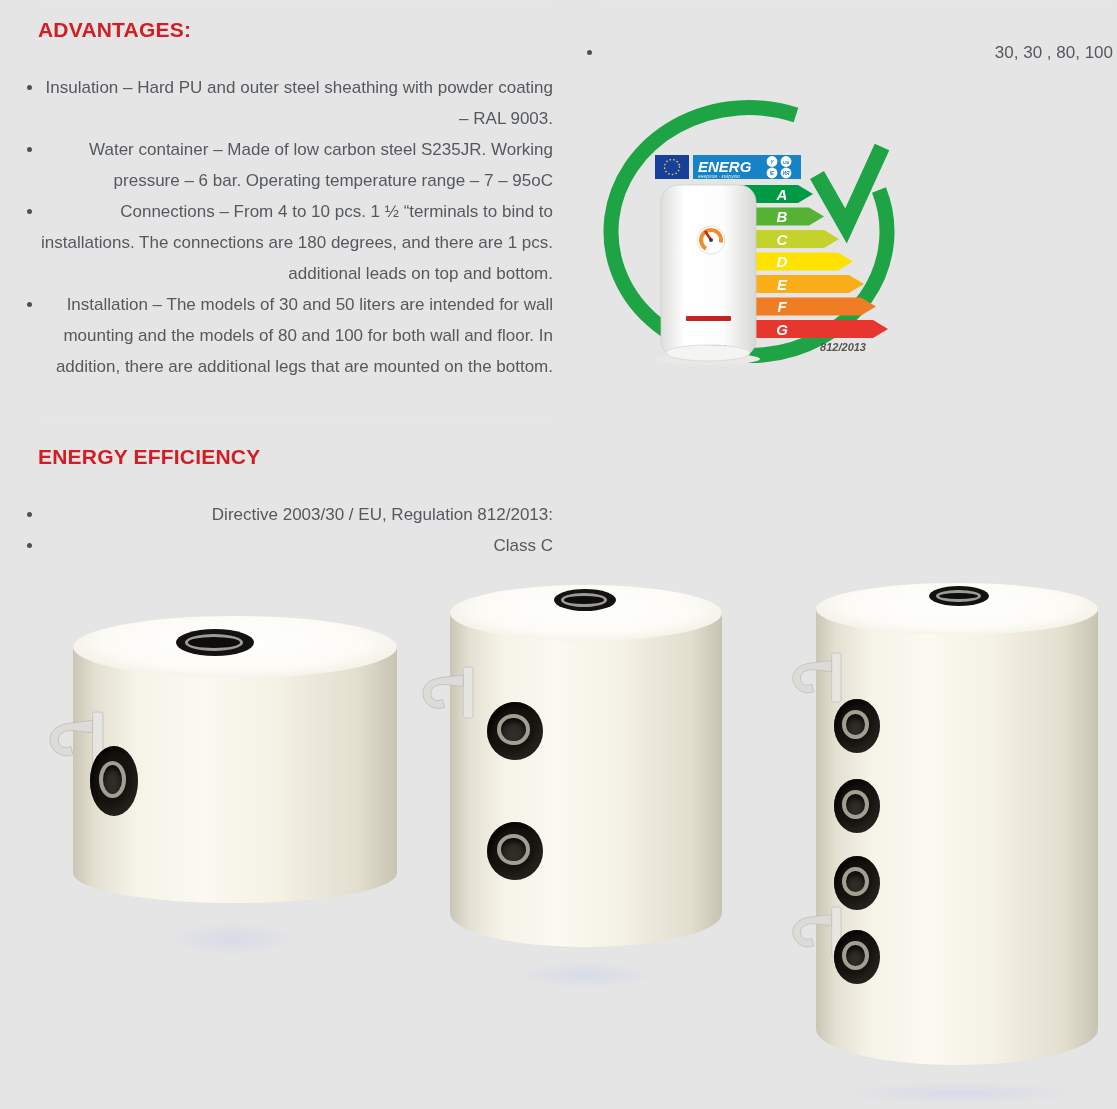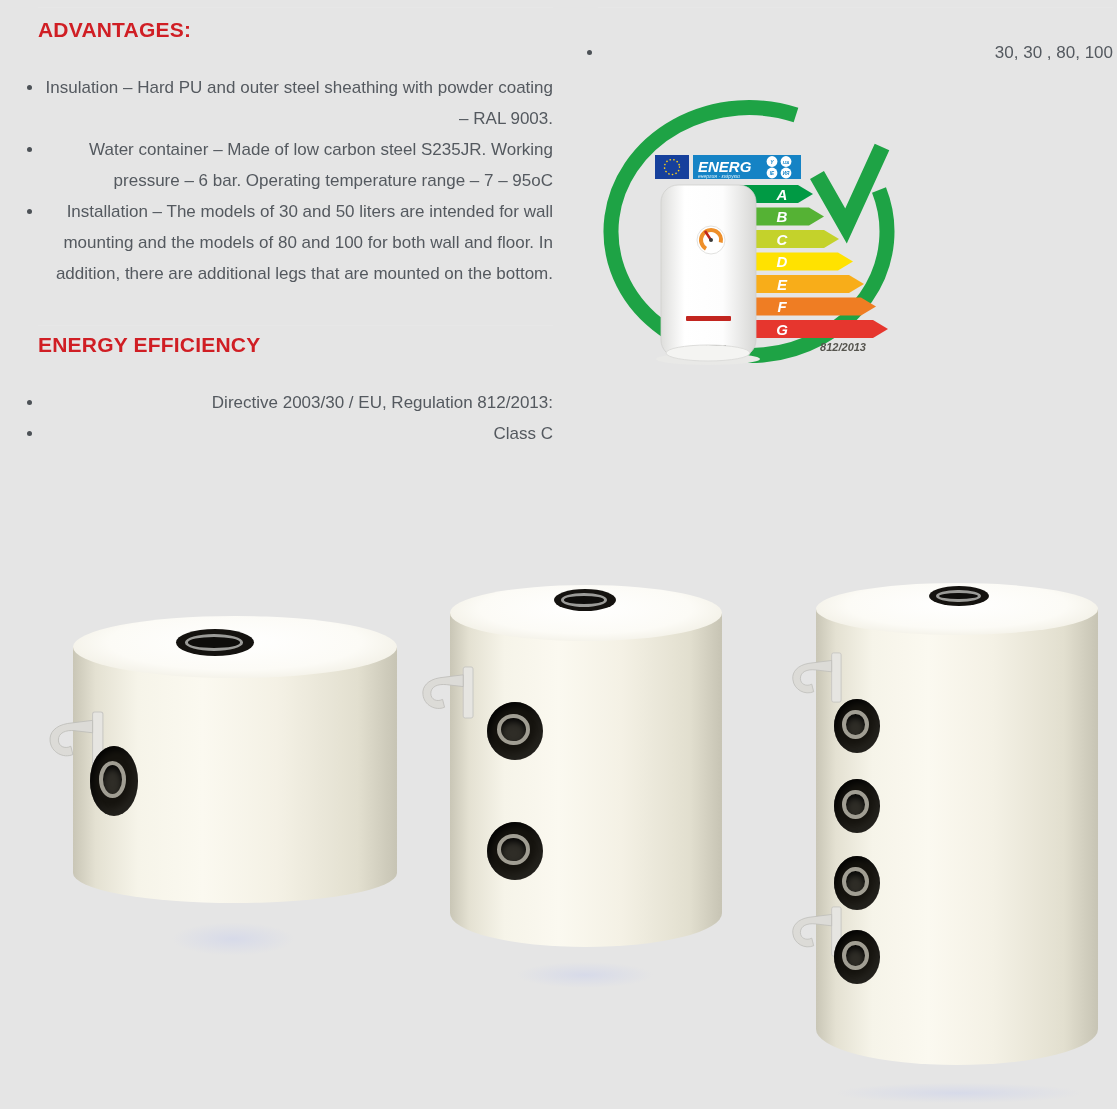--- a/index.html
+++ b/index.html
@@ -36,26 +36,27 @@
 
 <div class="page">
 
   <div class="cols">
 
     <section class="col">
       <h3 class="section-title">ADVANTAGES:</h3>
       <ul class="bullets">
         <li>Insulation – Hard PU and outer steel sheathing with powder coating – RAL 9003.</li>
         <li>Water container – Made of low carbon steel S235JR. Working pressure – 6 bar. Operating temperature range – 7 – 95oC</li>
+        <li>Connections – From 4 to 10 pcs. 1 ½ “terminals to bind to installations. The connections are 180 degrees, and there are 1 pcs. additional leads on top and bottom.</li>
         <li>Installation – The models of 30 and 50 liters are intended for wall mounting and the models of 80 and 100 for both wall and floor. In addition, there are additional legs that are mounted on the bottom.</li>
       </ul>
 
       <hr class="divider">
 
-      <h3 class="section-title" style="margin-top:6px">ENERGY EFFICIENCY</h3>
+      <h3 class="section-title" style="margin-top:25px">ENERGY EFFICIENCY</h3>
       <ul class="bullets">
         <li>Directive 2003/30 / EU, Regulation 812/2013:</li>
         <li>Class C</li>
       </ul>
     </section>
 
     <section class="col">
       <ul class="bullets">
         <li>30, 30 , 80, 100</li>
       </ul>

